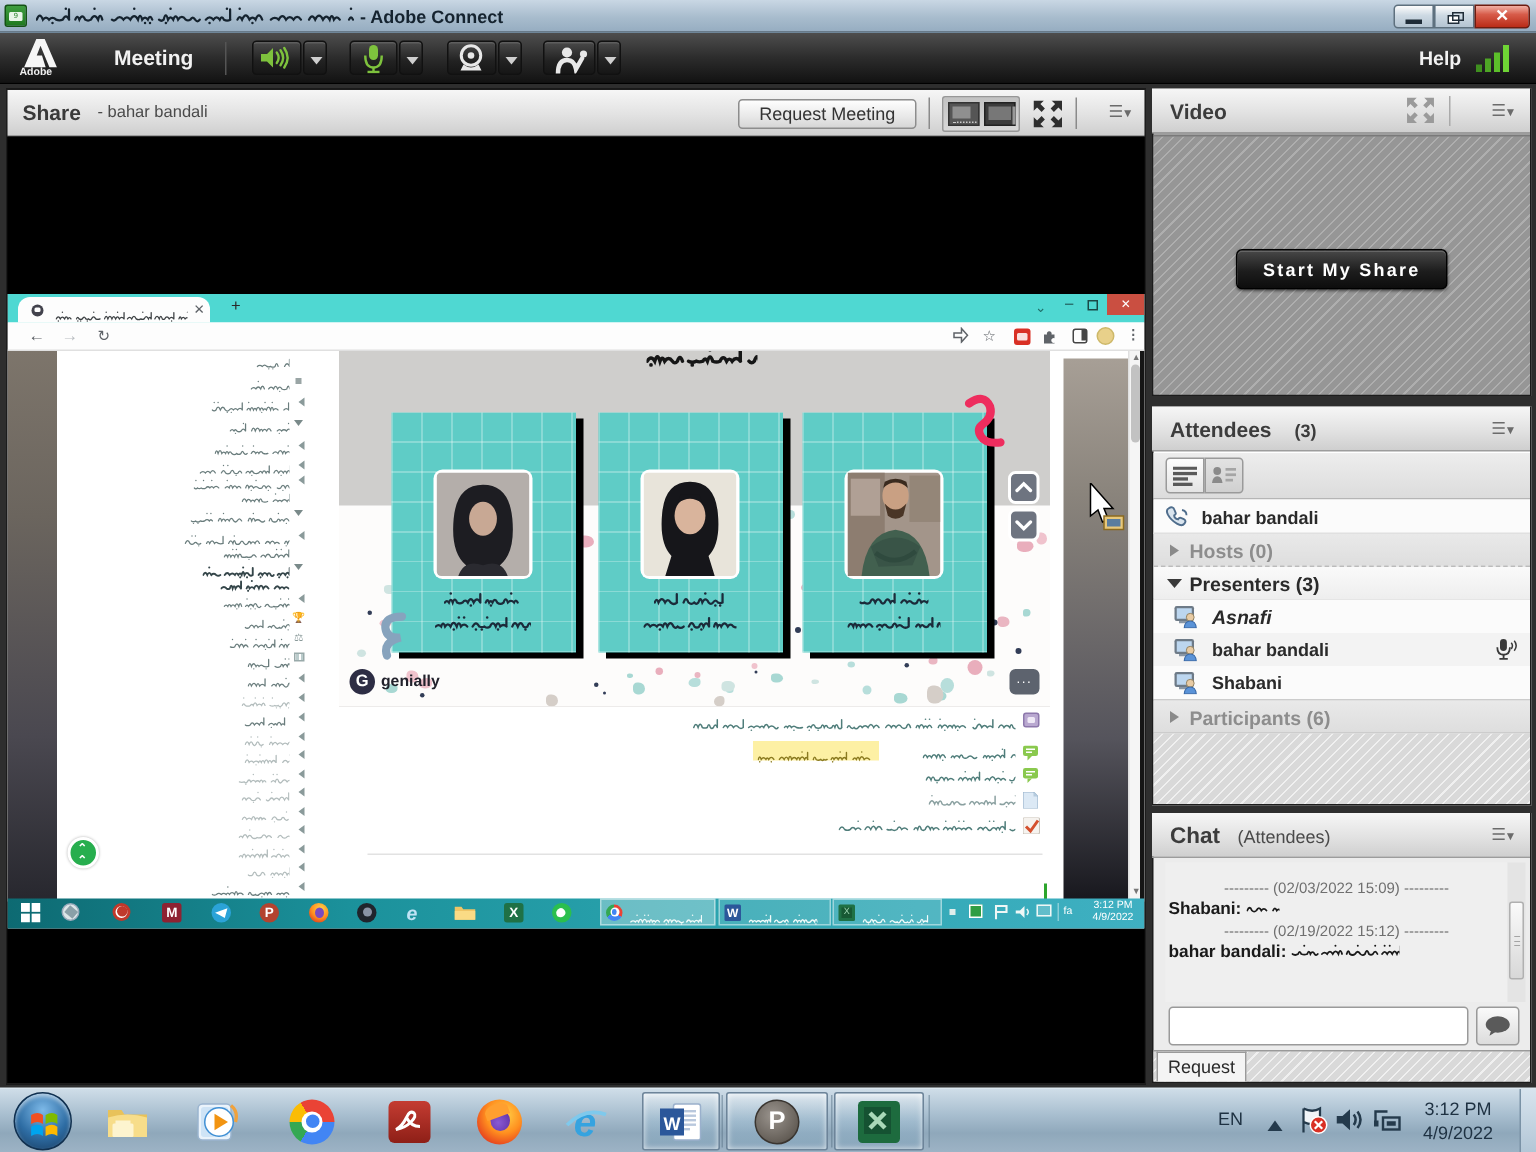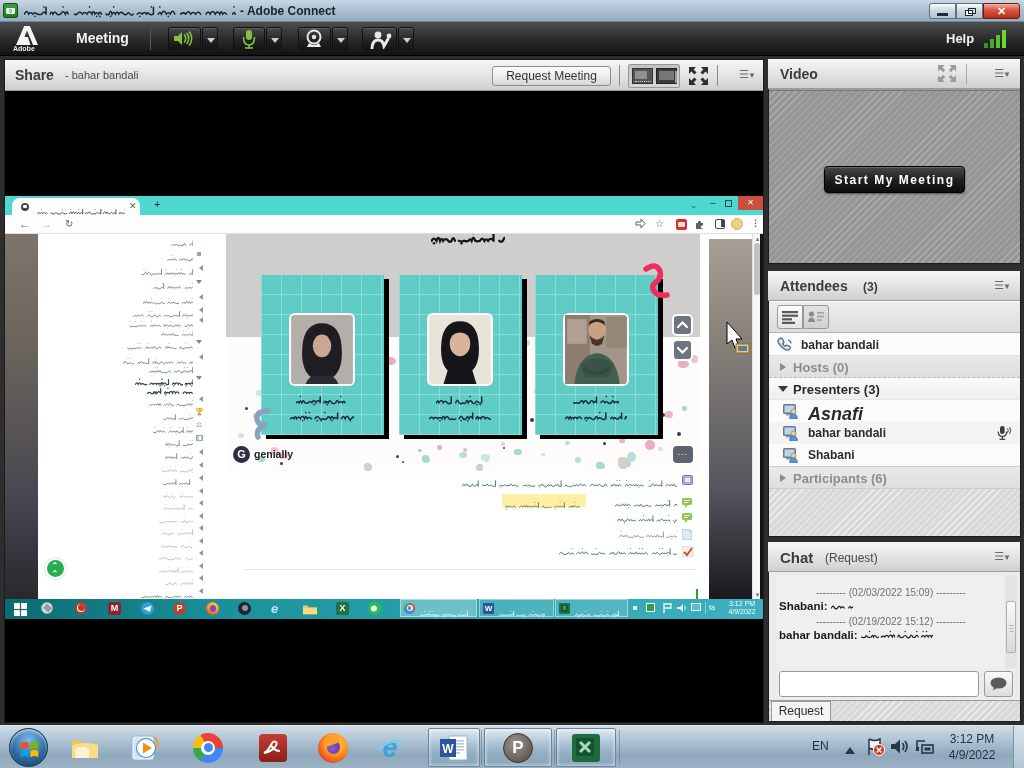--- a/index.html
+++ b/index.html
@@ -853,21 +853,21 @@
           <path d="M0,0 l7,0 l-2.4,2.4 l3,3 l-2.2,2.2 l-3,-3 L0,7 Z"></path>
           <path d="M19,0 l-7,0 l2.4,2.4 l-3,3 l2.2,2.2 l3,-3 L19,7 Z"></path>
           <path d="M0,18 l7,0 l-2.4,-2.4 l3,-3 l-2.2,-2.2 l-3,3 L0,11 Z"></path>
           <path d="M19,18 l-7,0 l2.4,-2.4 l-3,-3 l2.2,-2.2 l3,3 L19,11 Z"></path>
         </g>
       </svg>
 <div class="abs" style="left:198px;top:5px;width:1px;height:20px;background:#aaa;"></div>
       <div class="abs hamb" style="right:10px;top:8px;">☰<span style="font-size:8px;">▼</span></div>
     </div>
  <div class="abs" style="left:0;top:30px;width:251px;height:173px;background:repeating-linear-gradient(135deg,#969696 0 4px,#aeaeae 4px 5px);border-top:1px solid #7a7a7a;">
-  <div class="abs" style="left:55px;top:75px;width:141px;height:27px;background:linear-gradient(#484848,#1d1d1d 55%,#0d0d0d);border:1px solid #000;border-radius:4px;box-shadow:0 1px 2px rgba(0,0,0,.5), inset 0 1px 0 #666;color:#fff;font-weight:bold;font-size:12px;text-align:center;line-height:26px;letter-spacing:1.5px;">Start My Meeting</div>
+  <div class="abs" style="left:55px;top:75px;width:141px;height:27px;background:linear-gradient(#484848,#1d1d1d 55%,#0d0d0d);border:1px solid #000;border-radius:4px;box-shadow:0 1px 2px rgba(0,0,0,.5), inset 0 1px 0 #666;color:#fff;font-weight:bold;font-size:12px;text-align:center;line-height:26px;letter-spacing:1.5px;">Start My Share</div>
  </div>
 </div>
 
 <div class="abs" style="left:768px;top:271px;width:253px;height:266px;background:#fff;border:1px solid #1c1c1c;">
  <div class="abs podheader" style="left:-1px;top:-1px;width:252px;height:30px;">
       <div class="abs" style="left:12px;top:7px;font-size:14px;font-weight:bold;color:#3c3c3c;">Attendees</div>
       <div class="abs" style="left:95px;top:9px;font-size:12px;font-weight:bold;color:#3c3c3c;">(3)</div>
       <div class="abs hamb" style="right:10px;top:8px;">☰<span style="font-size:8px;">▼</span></div>
     </div>
  <div class="abs" style="left:0;top:30px;width:251px;height:31px;background:linear-gradient(#ededed,#dcdcdc);border-bottom:1px solid #b5b5b5;">
@@ -909,21 +909,21 @@
    <div class="abs" style="left:24px;top:4px;font-size:13px;font-weight:bold;color:#2a2a2a;">Presenters (3)</div>
  </div>
  <div class="abs" style="left:0;top:128px;width:251px;height:22px;background:#fbfbfb;">
    <div class="abs" style="left:13px;top:3px;"><svg width="17" height="16" viewBox="0 0 17 16">
           <rect x="1" y="1" width="13" height="10" rx="1.5" fill="#6d7a87"></rect>
           <rect x="2.5" y="2.5" width="10" height="7" fill="#bcd6ef"></rect>
           <rect x="4" y="11" width="7" height="1.5" fill="#8a97a5"></rect>
           <circle cx="11.5" cy="8.5" r="2.6" fill="#e8cba4" stroke="#8a7a5a" stroke-width="0.6"></circle>
           <path d="M7.5,15.5 q0.5,-4.5 4,-4.5 q3.5,0 4,4.5z" fill="#5a93d8" stroke="#3a6aa8" stroke-width="0.7"></path>
         </svg></div>
-   <div class="abs" style="left:39px;top:4px;font-size:18px;font-weight:bold;font-style:italic;color:#2a2a2a;">Asnafi</div>
+   <div class="abs" style="left:39px;top:4px;font-size:13px;font-weight:bold;font-style:italic;color:#2a2a2a;">Asnafi</div>
  </div>
  <div class="abs" style="left:0;top:150px;width:251px;height:22px;background:#f3f3f3;">
    <div class="abs" style="left:13px;top:3px;"><svg width="17" height="16" viewBox="0 0 17 16">
           <rect x="1" y="1" width="13" height="10" rx="1.5" fill="#6d7a87"></rect>
           <rect x="2.5" y="2.5" width="10" height="7" fill="#bcd6ef"></rect>
           <rect x="4" y="11" width="7" height="1.5" fill="#8a97a5"></rect>
           <circle cx="11.5" cy="8.5" r="2.6" fill="#e8cba4" stroke="#8a7a5a" stroke-width="0.6"></circle>
           <path d="M7.5,15.5 q0.5,-4.5 4,-4.5 q3.5,0 4,4.5z" fill="#5a93d8" stroke="#3a6aa8" stroke-width="0.7"></path>
         </svg></div>
    <div class="abs" style="left:39px;top:4px;font-size:12px;font-weight:bold;color:#2a2a2a;">bahar bandali</div>
@@ -948,21 +948,21 @@
  <div class="abs" style="left:0;top:194px;width:251px;height:22px;background:linear-gradient(#e9e9e9,#dedede);border-top:1px solid #ccc;">
    <div class="abs" style="left:11px;top:7px;width:0;height:0;border:4px solid transparent;border-left:6px solid #8a8a8a;"></div>
    <div class="abs" style="left:24px;top:4px;font-size:13px;font-weight:bold;color:#8d8d8d;">Participants (6)</div>
  </div>
  <div class="abs" style="left:0;top:216px;width:251px;height:48px;background:repeating-linear-gradient(135deg,#d9d9d9 0 4px,#f0f0f0 4px 5px);border-top:1px solid #ccc;"></div>
 </div>
 
 <div class="abs" style="left:768px;top:542px;width:253px;height:180px;background:#ececec;border:1px solid #1c1c1c;">
  <div class="abs podheader" style="left:-1px;top:-1px;width:252px;height:30px;">
       <div class="abs" style="left:12px;top:7px;font-size:15px;font-weight:bold;color:#3c3c3c;">Chat</div>
-      <div class="abs" style="left:57px;top:9px;font-size:12px;color:#4a4a4a;">(Request)</div>
+      <div class="abs" style="left:57px;top:9px;font-size:12px;color:#4a4a4a;">(Attendees)</div>
       <div class="abs hamb" style="right:10px;top:8px;">☰<span style="font-size:8px;">▼</span></div>
     </div>
  <div class="abs" style="left:8px;top:32px;width:228px;height:93px;background:#efefef;">
    <div class="abs" style="left:0;top:12px;width:228px;text-align:center;font-size:10px;color:#6f6f6f;">--------- (02/03/2022 15:09) ---------</div>
    <div class="abs" style="left:2px;top:25px;font-size:11.5px;font-weight:bold;color:#1a1a1a;">Shabani: <span style="display:inline-block;vertical-align:-1px;"><svg width="22" height="10" viewBox="0 0 22 10">
             <path d="M0.5,7.0 q1.6,-3.7 3.1,0 q1.5,1.6 3.0,0 q1.7,-3.3 3.3,0 q1.7,-2.3 3.4,0 M17.7,7.0 q1.2,-2.8 2.5,0 q1.2,-1.6 2.5,0" fill="none" stroke="#1a1a1a" stroke-width="1.2" stroke-linecap="round"></path>
           </svg></span></div>
    <div class="abs" style="left:0;top:41px;width:228px;text-align:center;font-size:10px;color:#6f6f6f;">--------- (02/19/2022 15:12) ---------</div>
    <div class="abs" style="left:2px;top:54px;font-size:11.5px;font-weight:bold;color:#1a1a1a;">bahar bandali: <span style="display:inline-block;vertical-align:-1px;"><svg width="72" height="10" viewBox="0 0 72 10">
             <path d="M0.5,7.0 q2.0,1.3 3.9,0 q1.0,-2.9 2.1,0 q2.0,0.8 4.0,0 q1.1,-3.3 2.1,0 q1.4,-2.6 2.8,0 q1.0,1.5 2.1,0 M20.3,7.0 q1.7,-1.8 3.5,0 q1.8,-3.1 3.7,0 q1.9,-3.6 3.8,0 q1.2,-4.1 2.4,0 M36.8,7.0 q1.1,-3.7 2.1,0 q1.8,1.3 3.5,0 q1.7,-3.0 3.5,0 q1.5,1.6 3.1,0 q1.3,-4.0 2.6,0 q1.4,1.0 2.7,0 q1.5,-3.3 3.0,0 M60.4,7.0 q1.7,-2.9 3.4,0 q1.7,-3.1 3.4,0 q1.5,-3.5 3.1,0 q1.2,-3.1 2.5,0 M72.7,7.0 l0,-5.2" fill="none" stroke="#1a1a1a" stroke-width="1.2" stroke-linecap="round"></path>

